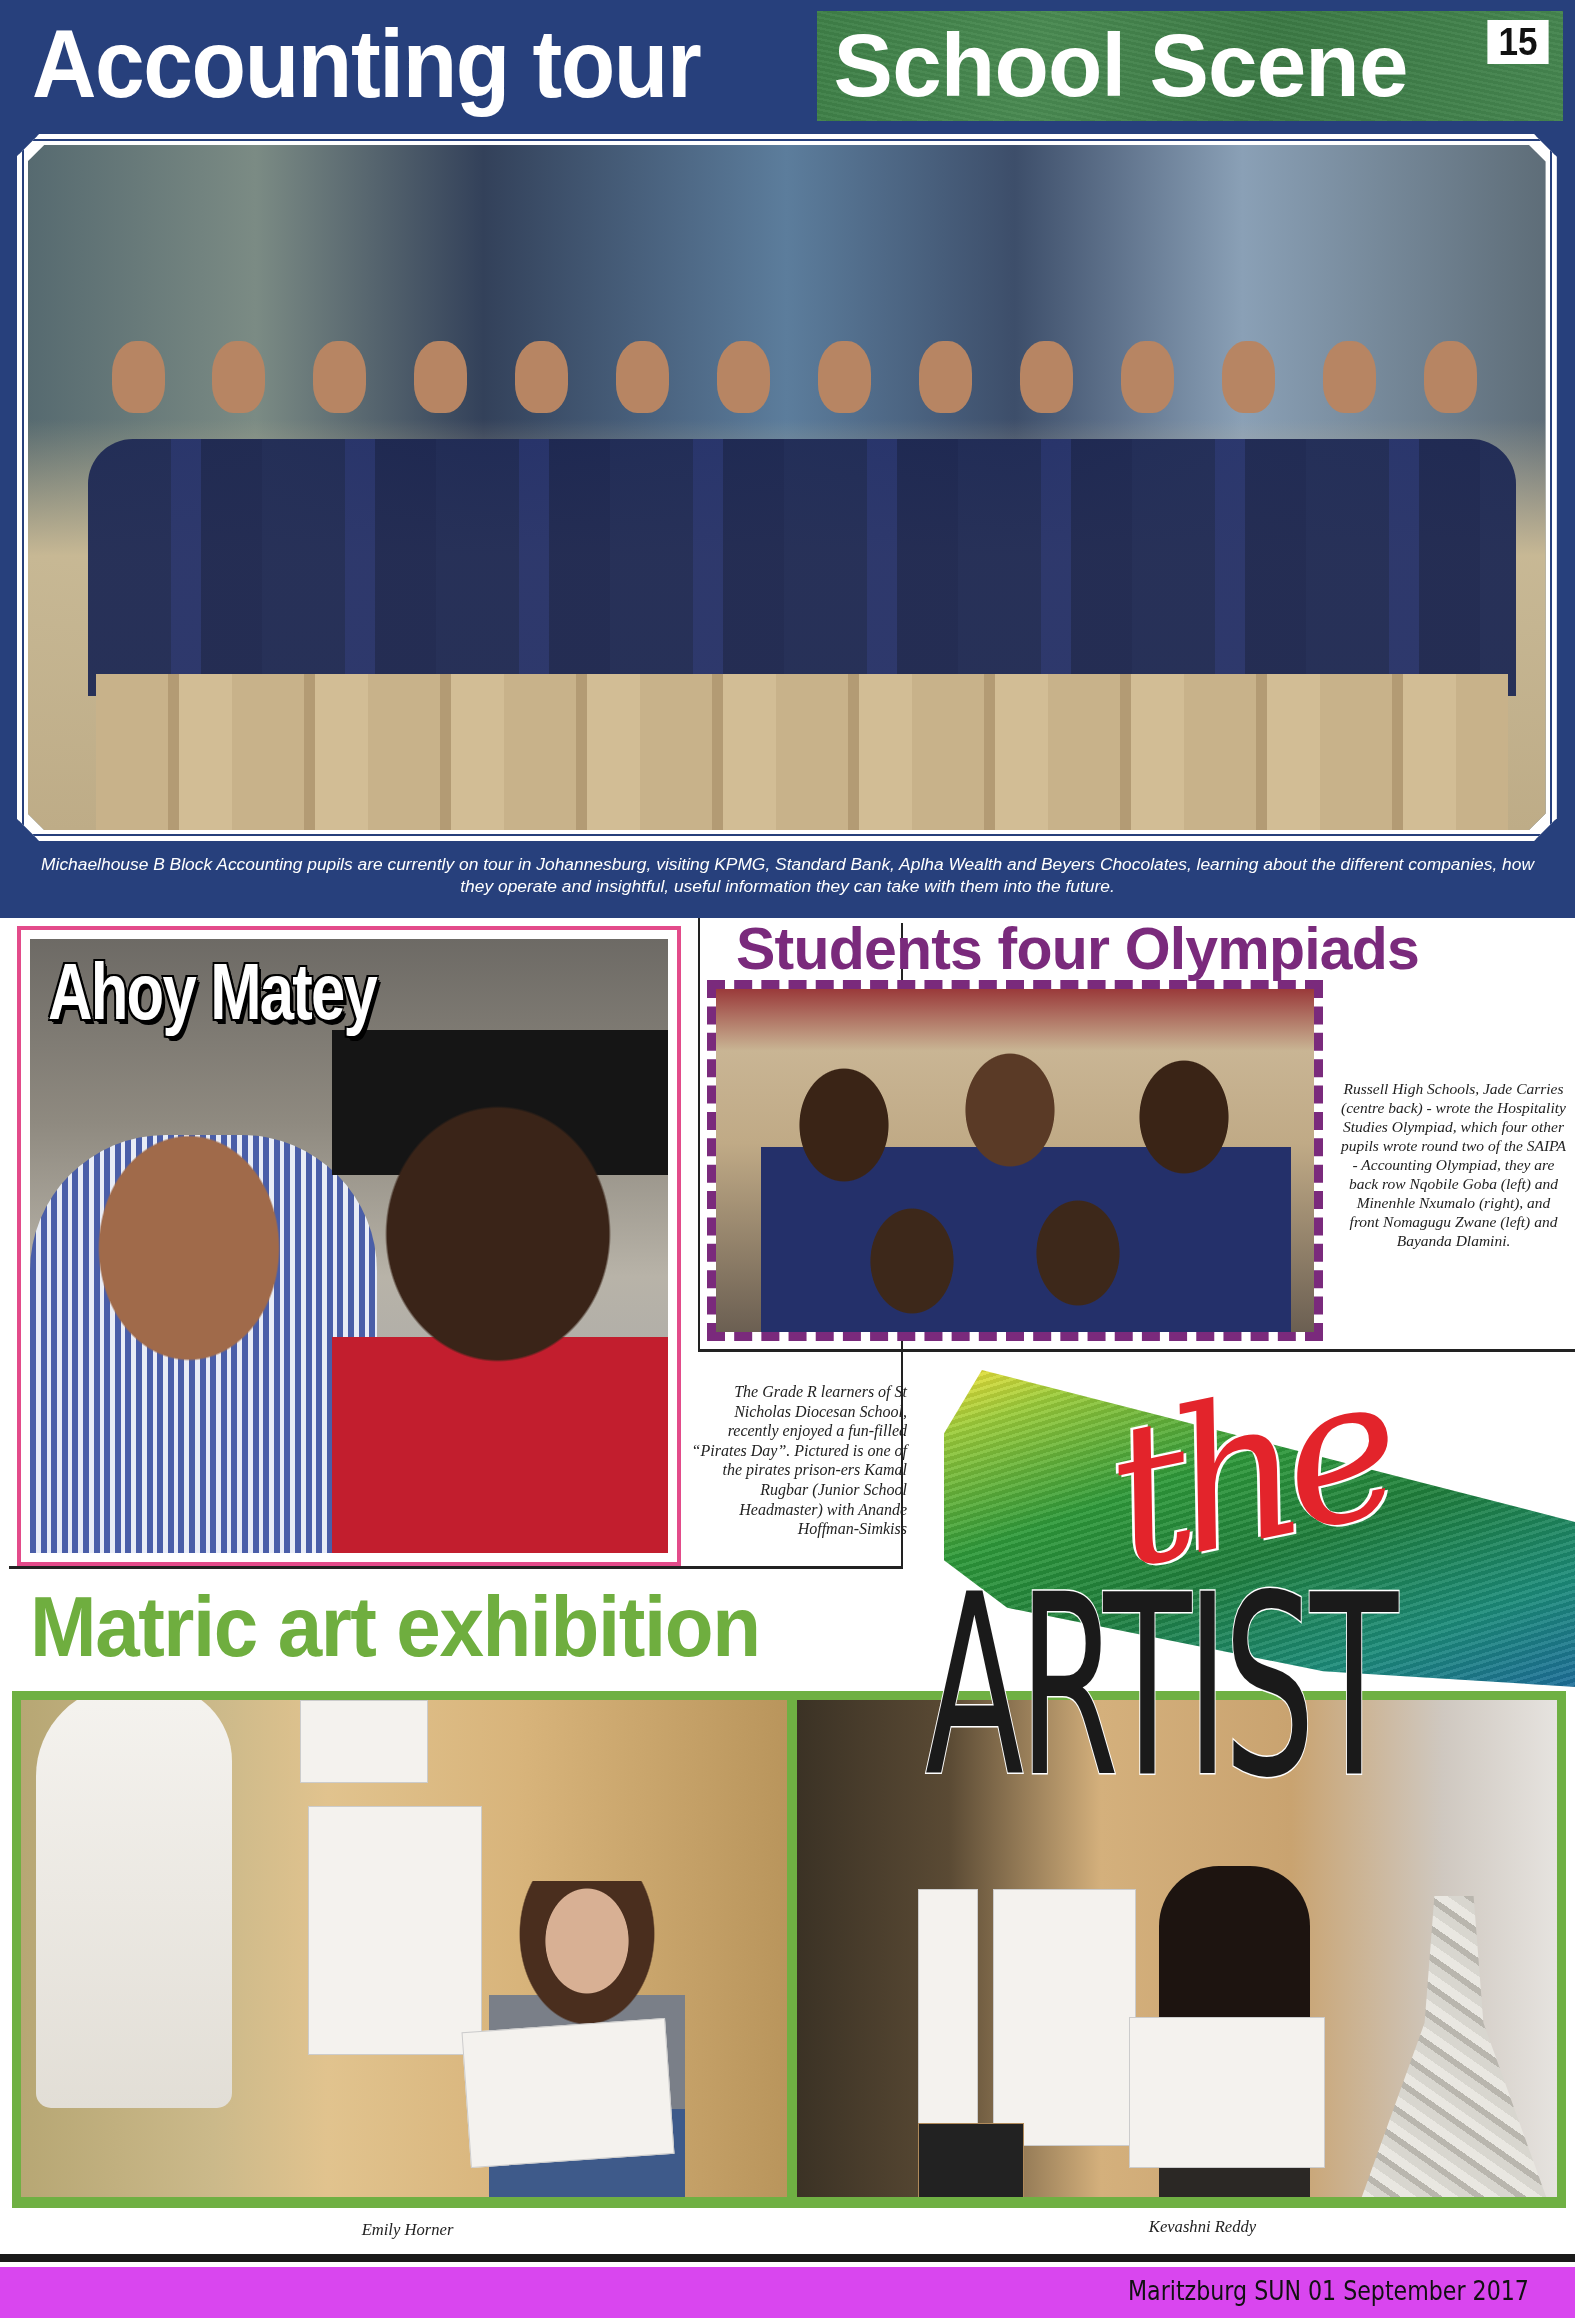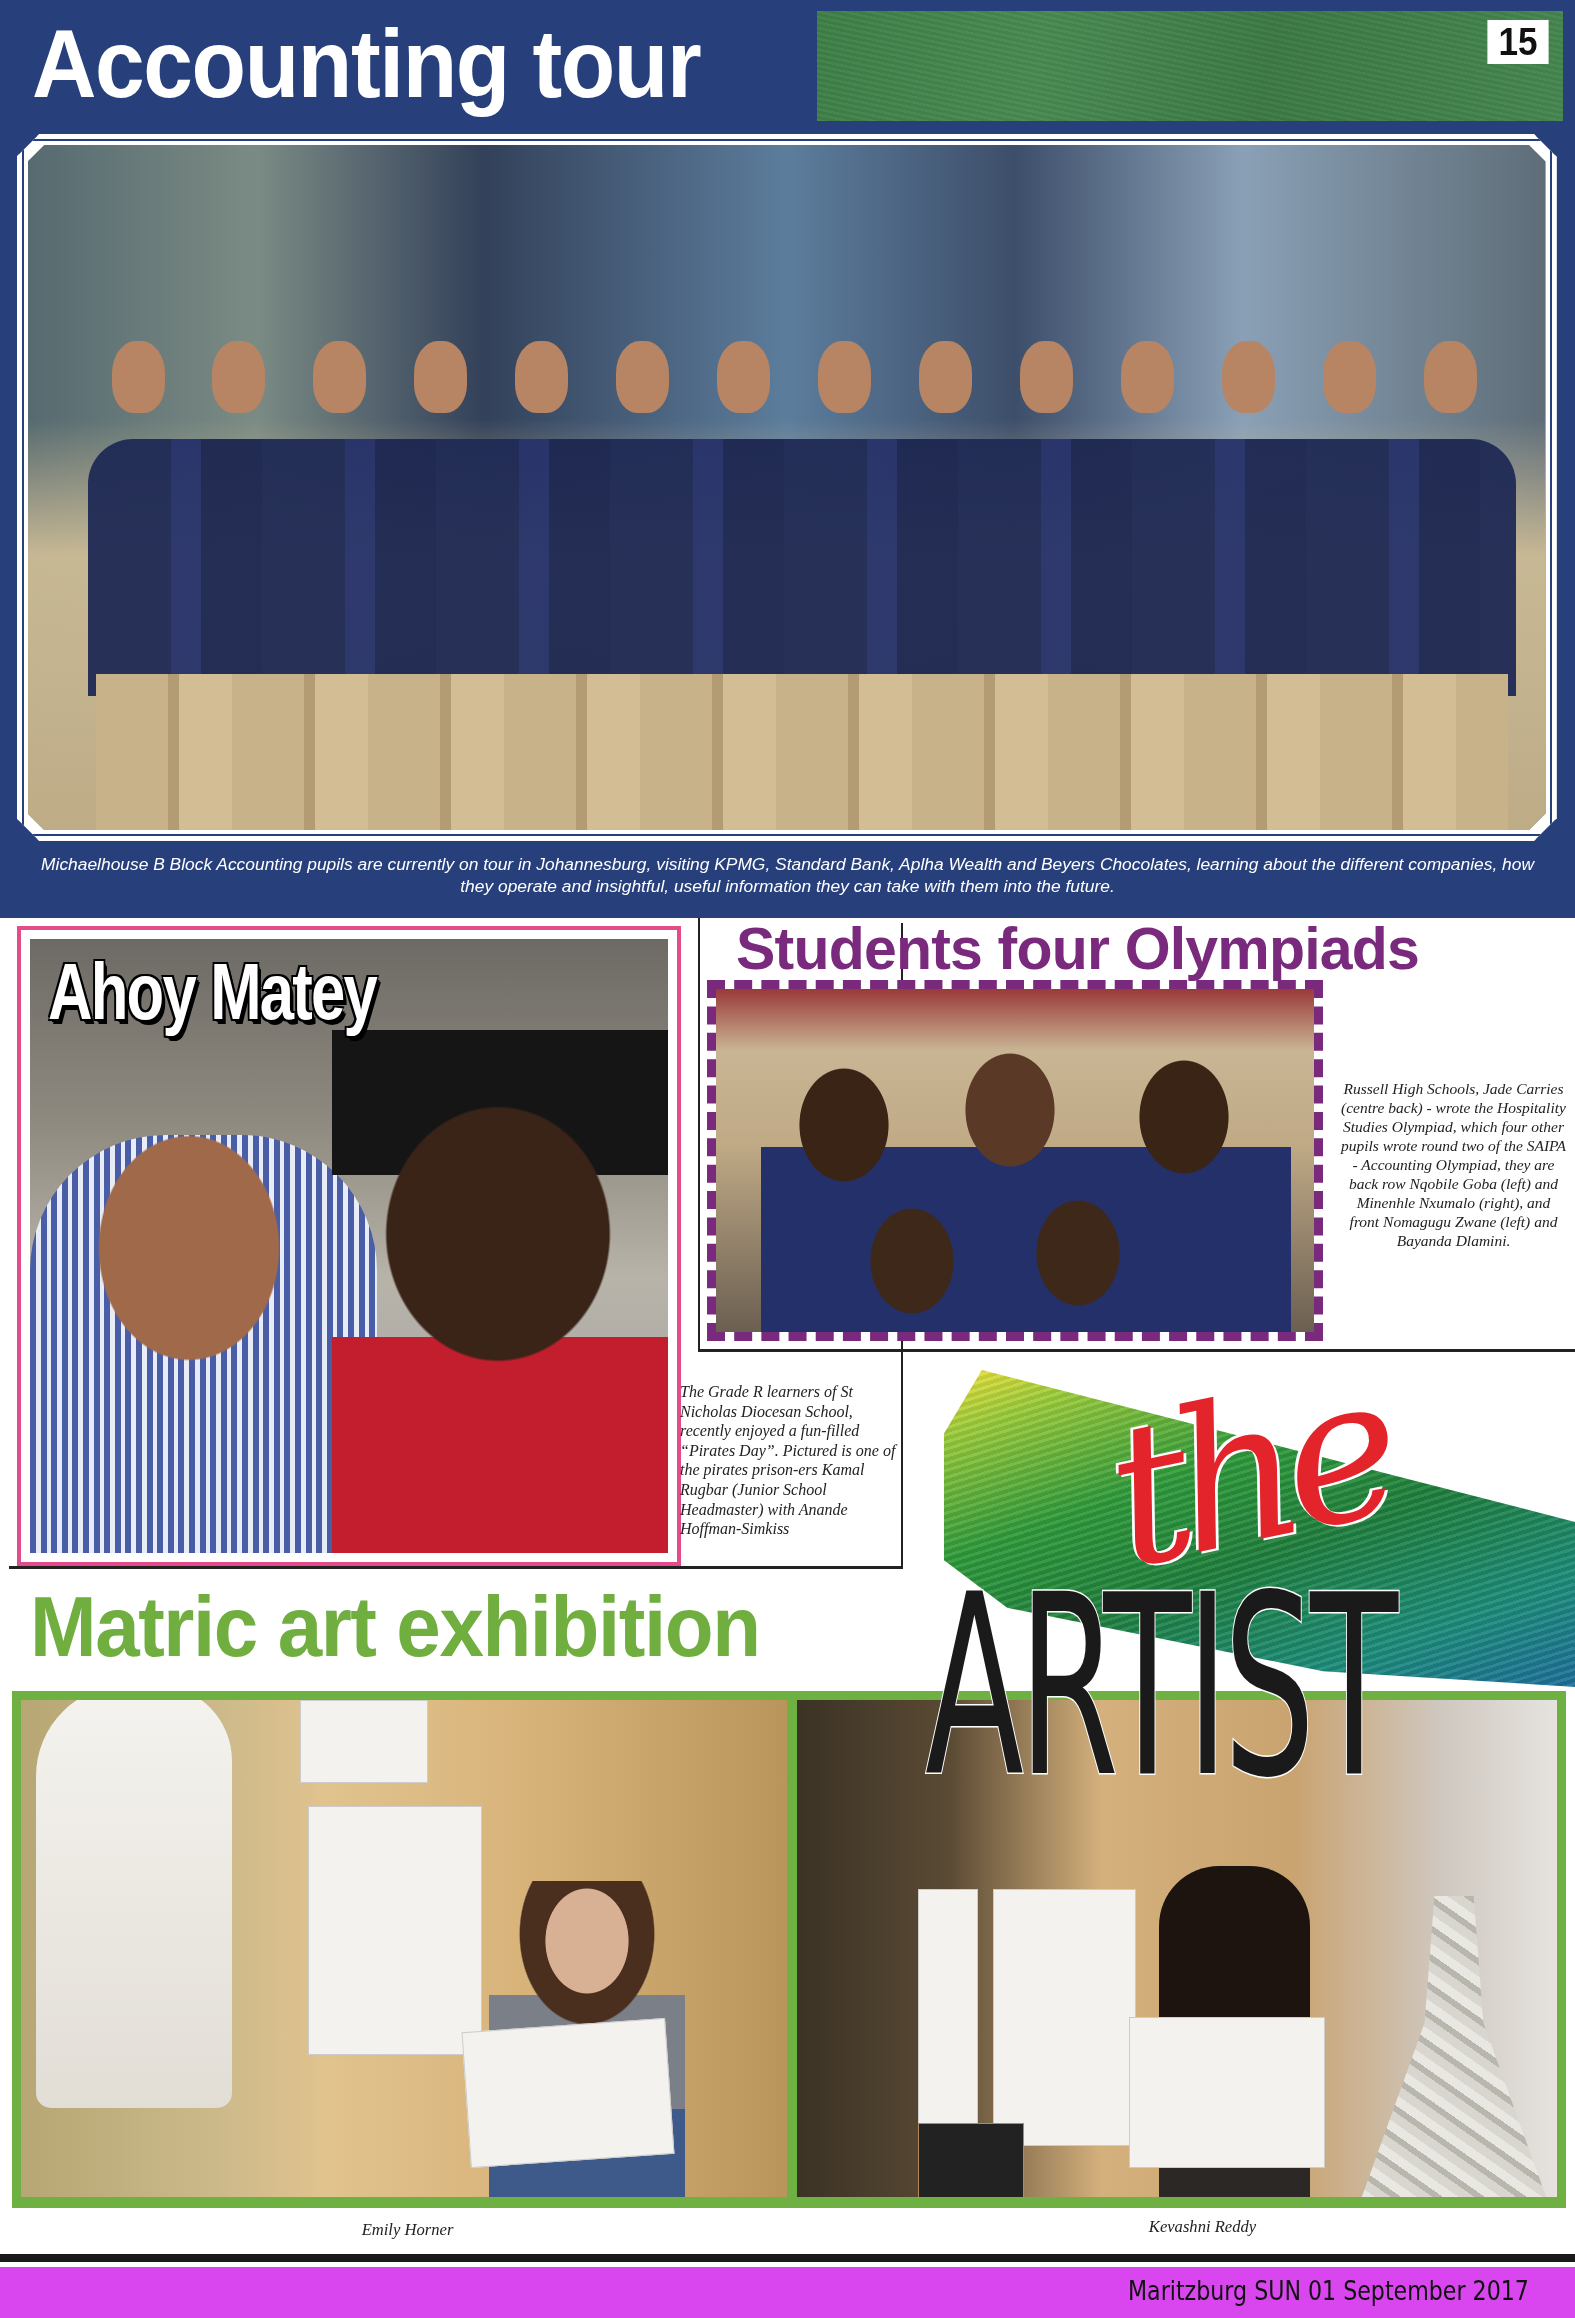--- a/index.html
+++ b/index.html
@@ -45,21 +45,21 @@
     background: radial-gradient(ellipse 91px 113px at 159px 113px, #a06a4a 0 98%, transparent 100%),
                 repeating-linear-gradient(90deg, #4a5ea8 0 6px, #e8ecf6 6px 10.6px); border-radius: 136px 136px 0 0; }
   .ahoy-boy { position: absolute; left: 302px; top: 91px; width: 355px; height: 559px;
     background: radial-gradient(ellipse 113px 128px at 166px 204px, #3a2418 0 98%, transparent 100%),
                 linear-gradient(180deg, #151515 0 26%, transparent 26%),
                 linear-gradient(180deg, transparent 0 55%, #c21e2e 55% 100%); }
   .ahoy-title { position: absolute; left: 18px; top: 10.6px; color: #fff; font-weight: bold; font-size: 79px; line-height: 83px;
     letter-spacing: -2.3px; transform: scaleX(0.78); transform-origin: left center;
     text-shadow: 3px 3px 0 #000, -2.3px -2.3px 0 #000, 2.3px -2.3px 0 #000, -2.3px 2.3px 0 #000, 4.5px 4.5px 0 #000; white-space: nowrap; }
   .ahoy-caption { position: absolute; left: 680px; top: 1382px; width: 227px; font-family: "Liberation Serif", serif; font-style: italic;
-    font-size: 16px; line-height: 19.6px; text-align: left; color: #222; }
+    font-size: 16px; line-height: 19.6px; text-align: right; color: #222; }
 
   
   .olym-box { position: absolute; left: 698px; top: 918px; width: 877px; height: 434px; border-left: 2.3px solid #222; border-bottom: 3px solid #222; }
   .olym-title { position: absolute; left: 736px; top: 915px; color: #7a2a7c; font-weight: bold; font-size: 59px; line-height: 68px;
     letter-spacing: -0.8px; white-space: nowrap; }
   .olym-frame { position: absolute; left: 707px; top: 980px; width: 616px; height: 361px; }
   .olym-frame::before { content: ""; position: absolute; inset: 0; border: 9px dashed #7a2a7c; }
   .olym-photo { position: absolute; left: 9px; top: 9px; right: 9px; bottom: 9px; overflow: hidden;
     background: linear-gradient(180deg, #9a3a3a 0%, #c9b594 18%, #c0aa86 45%, #6b5f52 100%); }
   .olym-people { position: absolute; left: 45px; right: 22.7px; top: 45px; bottom: 0;
@@ -115,20 +115,21 @@
   .footer { position: absolute; left: 0; top: 2267px; width: 1576px; height: 51px; background: #d946ef; }
   .footer-text { position: absolute; right: 47px; top: 6px; font-family: "DejaVu Sans", sans-serif; font-size: 27px; line-height: 36px;
     color: #111; transform: scaleX(0.82); transform-origin: right center; white-space: nowrap; }
 </style>
 </head>
 <body>
 
 <div class="top-block">
   <div class="headline">Accounting tour</div>
   <div class="section-panel">
+    <div class="section-title">School Scene</div>
     <div class="page-num">15</div>
   </div>
 
   <div class="photo-frame">
     <div class="photo-inner" title="Group photo of Michaelhouse B Block Accounting pupils outside a bank building">
       <div class="uniform-row"></div>
       <div class="trouser-row"></div>
       <div class="group-row">
         <span></span>
           <span></span>

